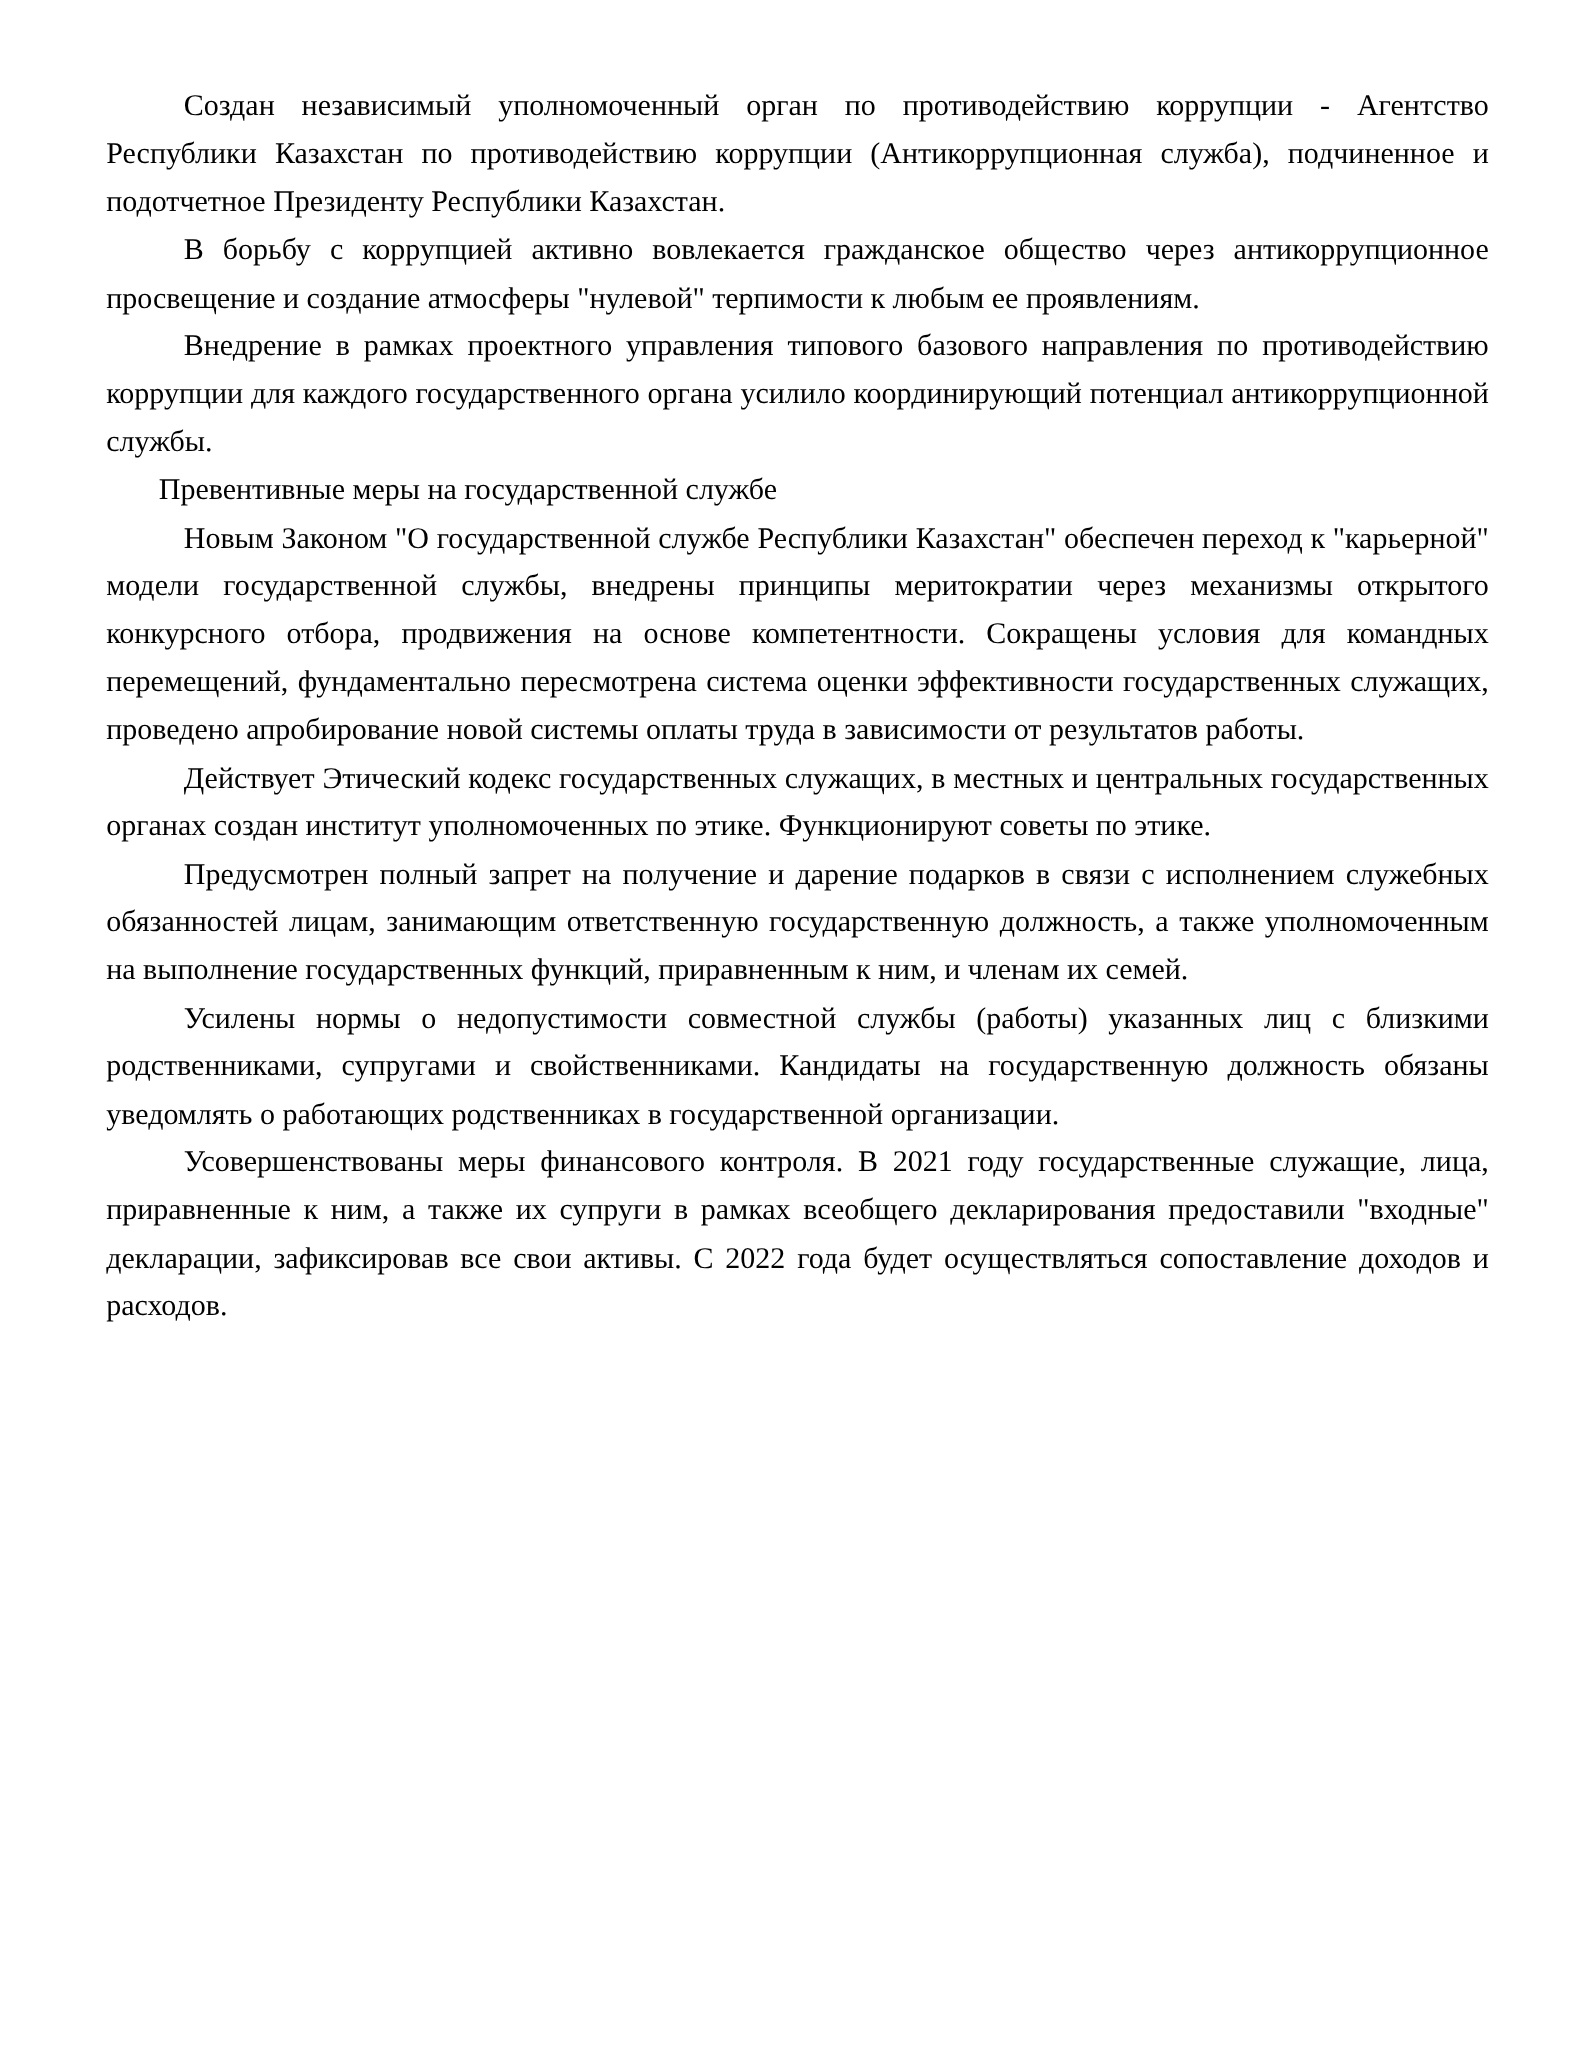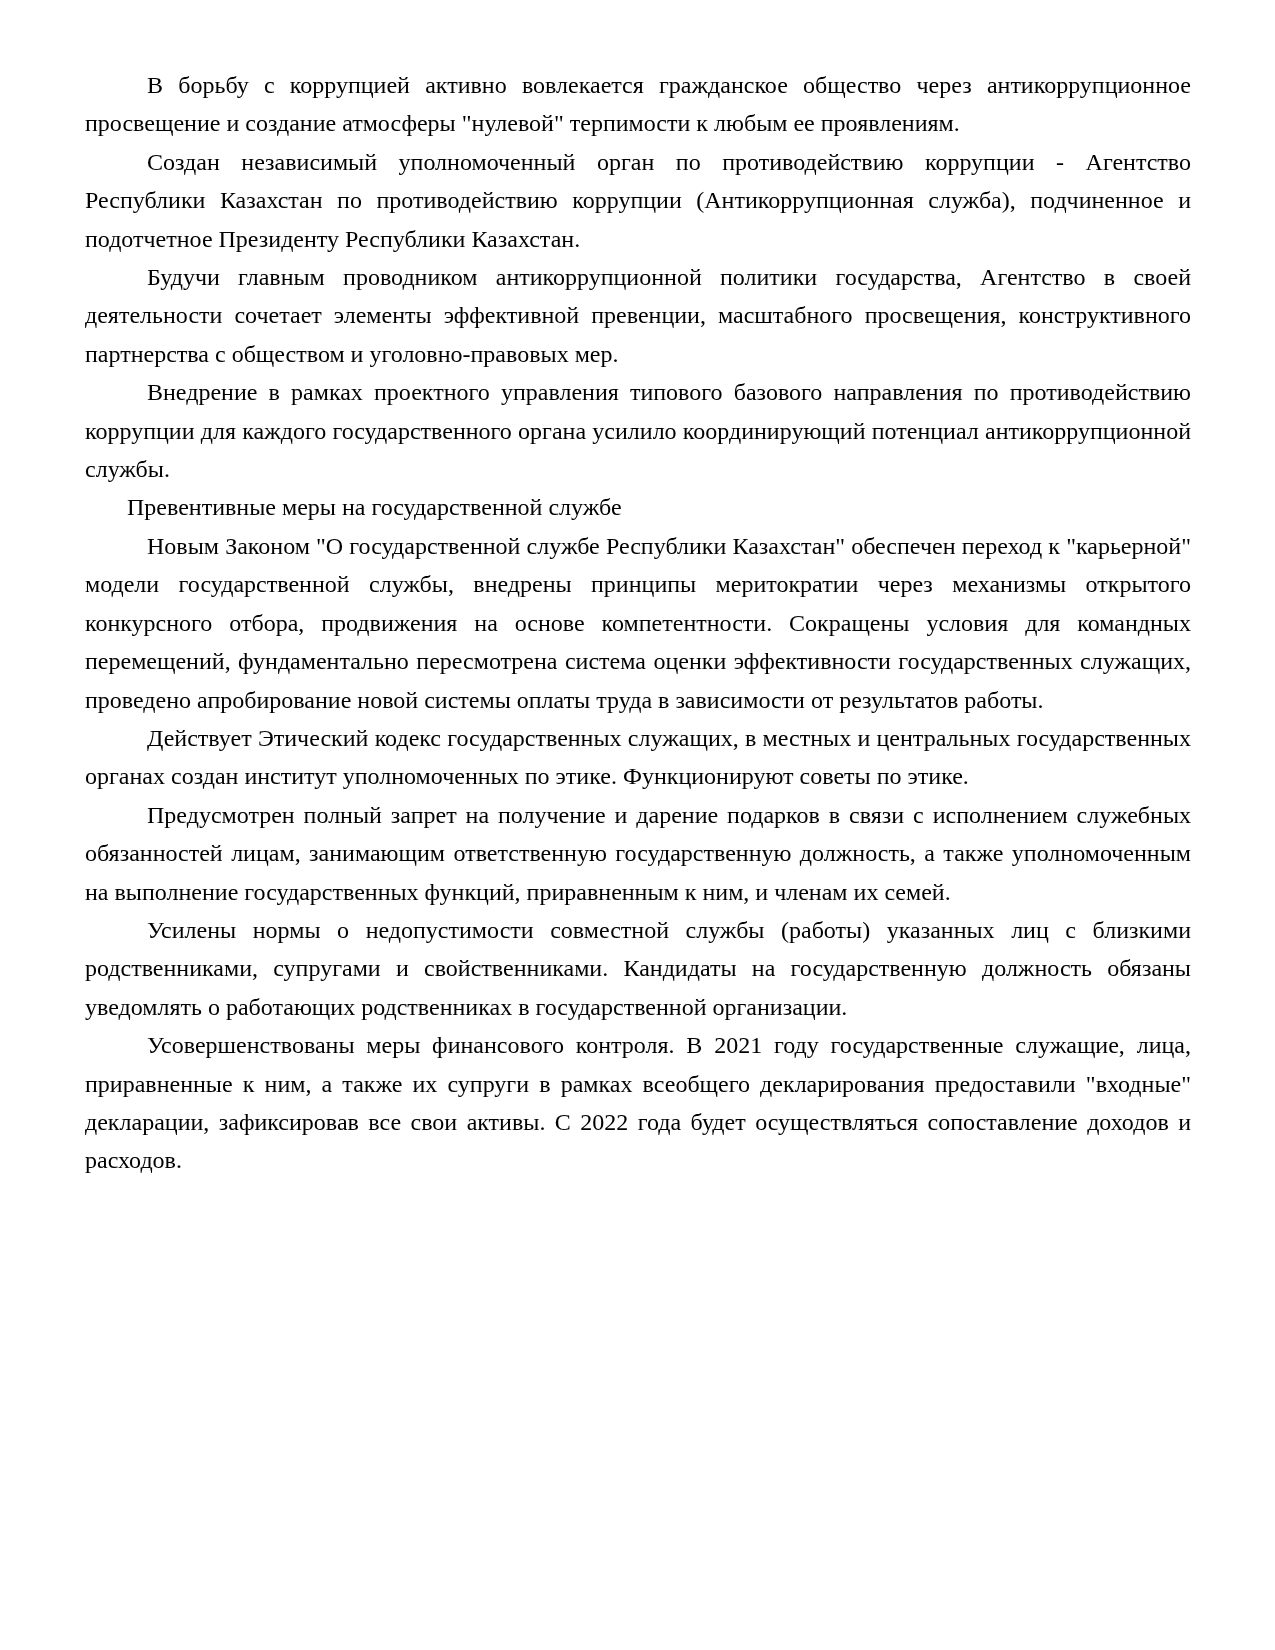--- a/index.html
+++ b/index.html
@@ -33,23 +33,22 @@
   .doc-body p.heading-italic {
     text-indent: 42px;
     text-align: left;
   }
 </style>
 </head>
 <body>
 
 <div class="page">
   <div class="doc-body">
+    <p>Создан независимый уполномоченный орган по противодействию коррупции - Агентство Республики Казахстан по противодействию коррупции (Антикоррупционная служба), подчиненное и подотчетное Президенту Республики Казахстан.</p>
     <p>В борьбу с коррупцией активно вовлекается гражданское общество через антикоррупционное просвещение и создание атмосферы "нулевой" терпимости к любым ее проявлениям.</p>
-    <p>Создан независимый уполномоченный орган по противодействию коррупции - Агентство Республики Казахстан по противодействию коррупции (Антикоррупционная служба), подчиненное и подотчетное Президенту Республики Казахстан.</p>
-    <p>Будучи главным проводником антикоррупционной политики государства, Агентство в своей деятельности сочетает элементы эффективной превенции, масштабного просвещения, конструктивного партнерства с обществом и уголовно-правовых мер.</p>
     <p>Внедрение в рамках проектного управления типового базового направления по противодействию коррупции для каждого государственного органа усилило координирующий потенциал антикоррупционной службы.</p>
     <p class="heading-italic">Превентивные меры на государственной службе</p>
     <p>Новым Законом "О государственной службе Республики Казахстан" обеспечен переход к "карьерной" модели государственной службы, внедрены принципы меритократии через механизмы открытого конкурсного отбора, продвижения на основе компетентности. Сокращены условия для командных перемещений, фундаментально пересмотрена система оценки эффективности государственных служащих, проведено апробирование новой системы оплаты труда в зависимости от результатов работы.</p>
     <p>Действует Этический кодекс государственных служащих, в местных и центральных государственных органах создан институт уполномоченных по этике. Функционируют советы по этике.</p>
     <p>Предусмотрен полный запрет на получение и дарение подарков в связи с исполнением служебных обязанностей лицам, занимающим ответственную государственную должность, а также уполномоченным на выполнение государственных функций, приравненным к ним, и членам их семей.</p>
     <p>Усилены нормы о недопустимости совместной службы (работы) указанных лиц с близкими родственниками, супругами и свойственниками. Кандидаты на государственную должность обязаны уведомлять о работающих родственниках в государственной организации.</p>
     <p>Усовершенствованы меры финансового контроля. В 2021 году государственные служащие, лица, приравненные к ним, а также их супруги в рамках всеобщего декларирования предоставили "входные" декларации, зафиксировав все свои активы. С 2022 года будет осуществляться сопоставление доходов и расходов.</p>
   </div>
 </div>
 

